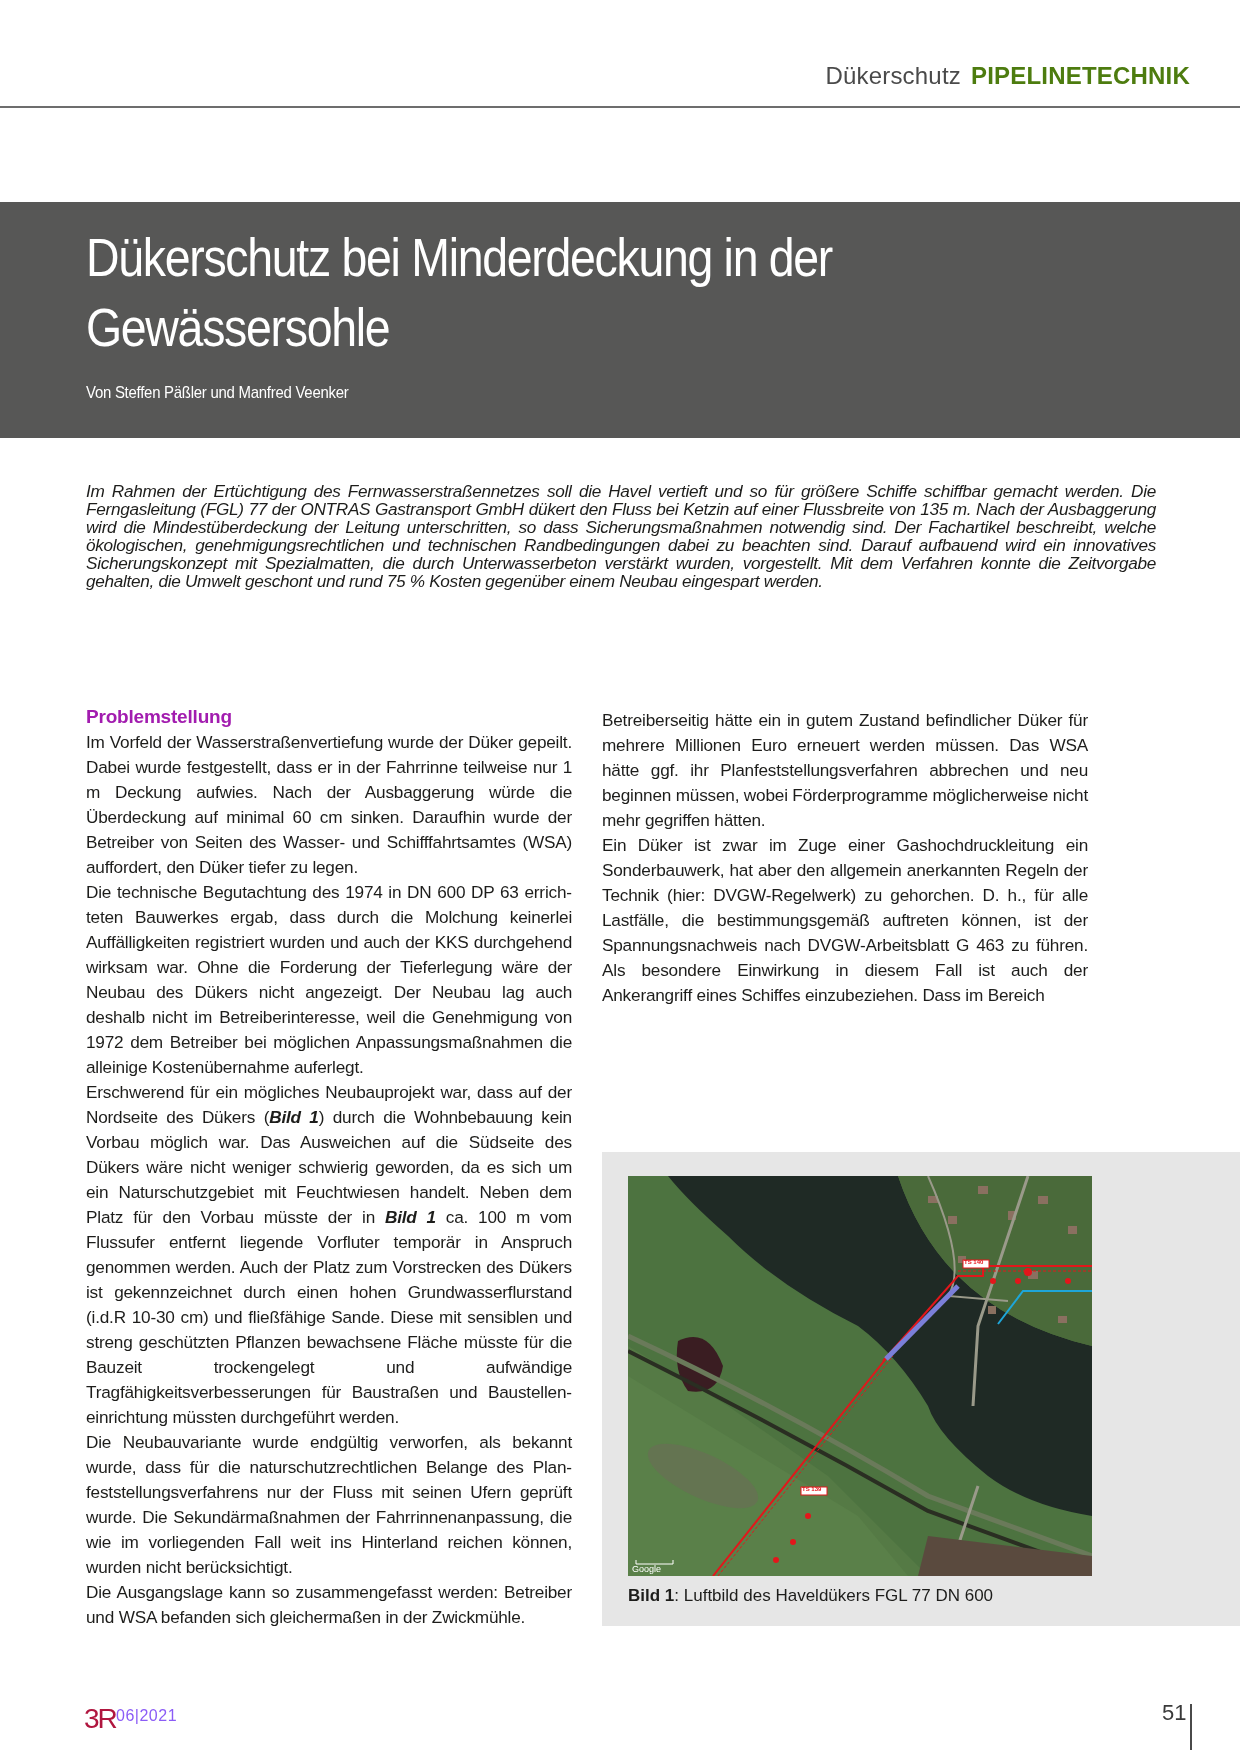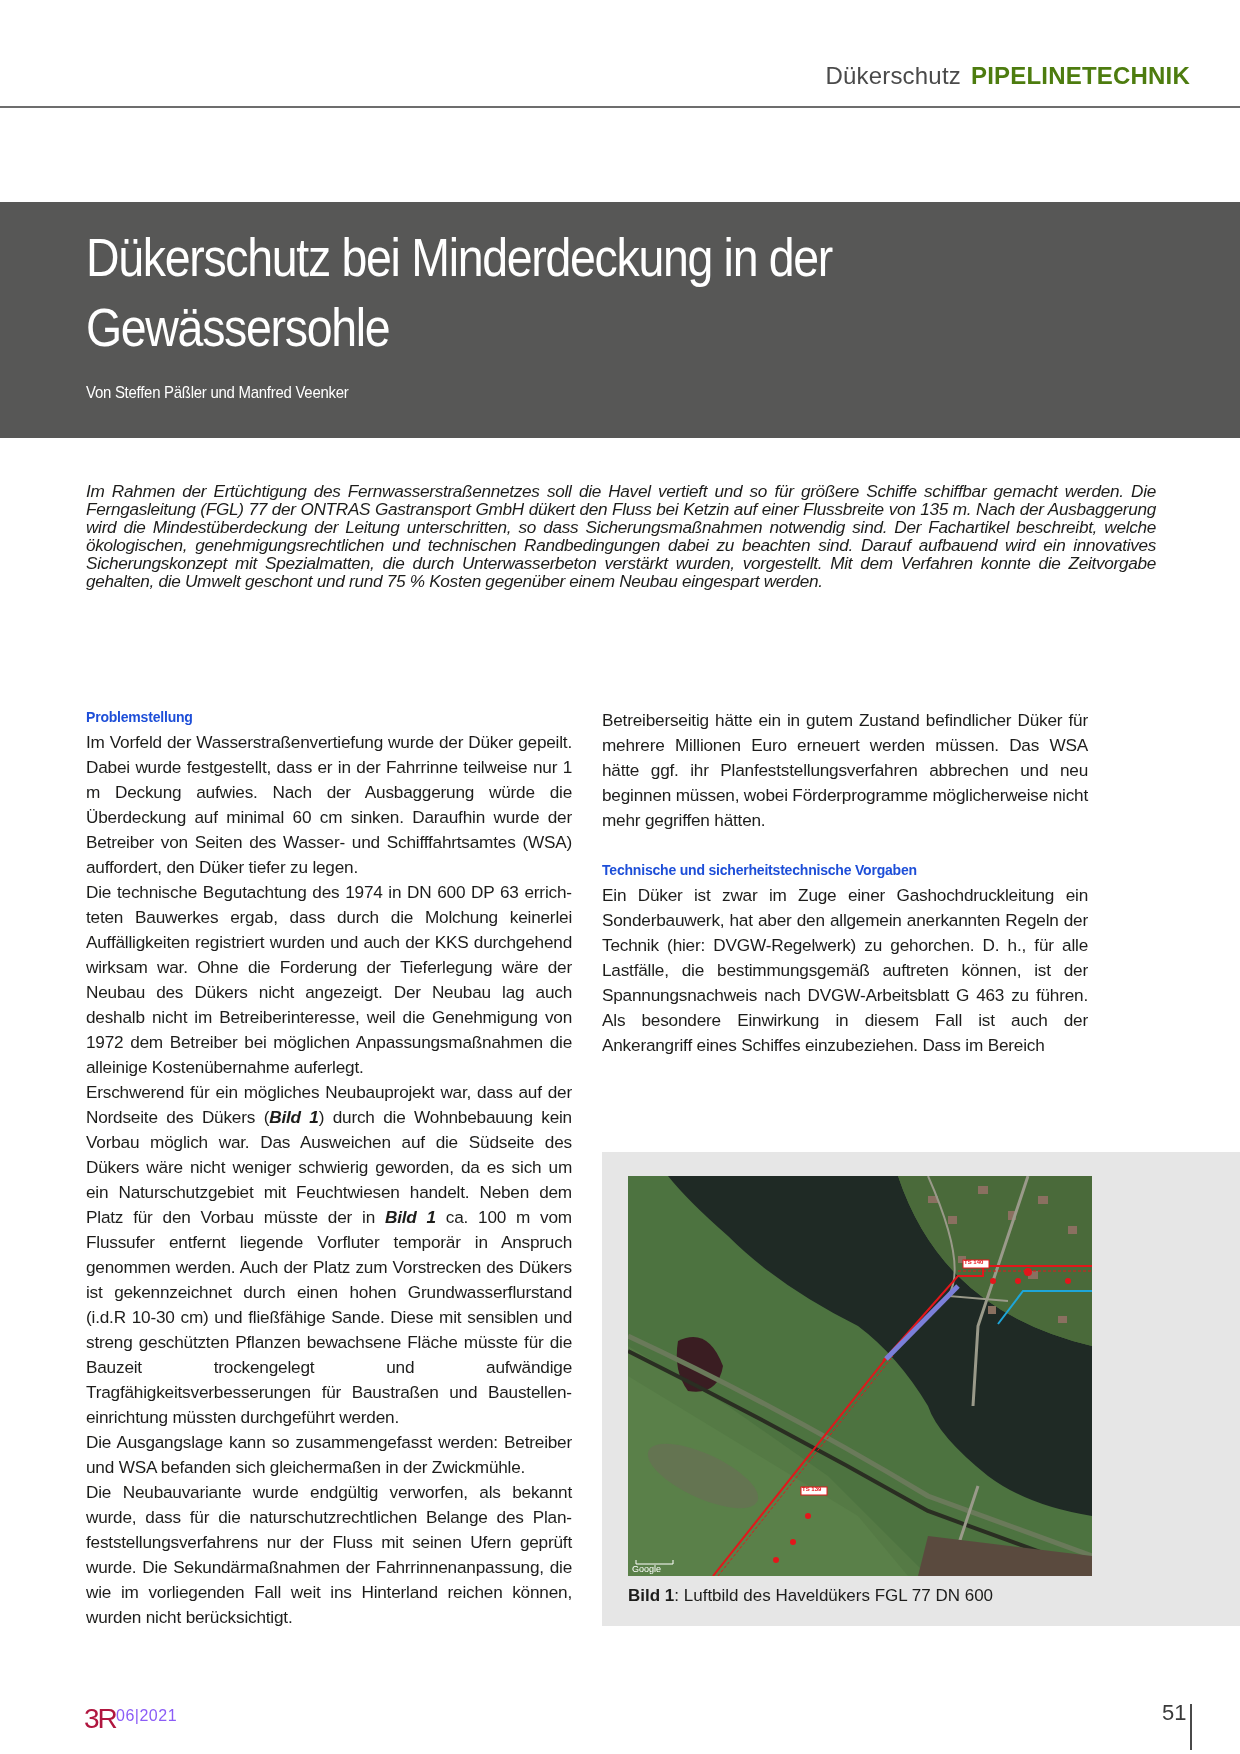--- a/index.html
+++ b/index.html
@@ -14,21 +14,21 @@
   .title { position:absolute; left:86px; top:222px; margin:0; color:#fff; font-weight:normal;
            font-size:54px; line-height:70px; width:1080px; letter-spacing:-1.5px; transform-origin:left top; transform:scaleX(0.86); }
   .byline { position:absolute; left:86px; top:383px; color:#fff; font-size:17px; letter-spacing:-0.3px; transform-origin:left top; transform:scaleX(0.88); }
 
   .abstract { position:absolute; left:86px; top:482px; width:1070px; font-style:italic; font-size:17.2px;
               line-height:18px; color:#1d1d1b; text-align:justify; letter-spacing:-0.3px; }
 
   .col { position:absolute; top:704px; width:486px; font-size:17.2px; line-height:25px; text-align:justify; letter-spacing:-0.2px; }
   .col-left { left:86px; }
   .col-right { left:602px; top:708px; }
-  .col h2 { margin:0; font-size:14px; line-height:26px; font-weight:bold; color:#1d4ed8; letter-spacing:-0.2px; }
+  .col h2 { margin:0; font-size:19px; line-height:26px; font-weight:bold; color:#a21caf; letter-spacing:-0.2px; }
   .col p { margin:0; }
   .col-right h2 { margin-top:24px; }
   .b { font-weight:bold; font-style:italic; }
 
   .figure-box { position:absolute; left:602px; top:1152px; width:638px; height:474px; background:#e6e6e6; }
   .map { position:absolute; left:26px; top:24px; width:464px; height:400px; overflow:hidden; background:#3d5a2e;text-align:right; }
   .caption { position:absolute; left:26px; top:434px; font-size:17px; color:#1d1d1b; }
   .caption .label { font-weight:bold; }
 
   .footer-logo { position:absolute; left:84px; top:1703px; font-weight:normal; font-size:28px; color:#b0163f; letter-spacing:-2px; }
@@ -51,27 +51,26 @@
 </h1>
 <div class="byline">Von Steffen Päßler und Manfred Veenker</div>
 
 <div class="abstract">Im Rahmen der Ertüchtigung des Fernwasserstraßennetzes soll die Havel vertieft und so für größere Schiffe schiffbar gemacht werden. Die Ferngasleitung (FGL) 77 der ONTRAS Gastransport GmbH dükert den Fluss bei Ketzin auf einer Flussbreite von 135 m. Nach der Ausbaggerung wird die Mindestüberdeckung der Leitung unterschritten, so dass Sicherungsmaßnahmen notwendig sind. Der Fachartikel beschreibt, welche ökologischen, genehmigungsrechtlichen und technischen Randbedingungen dabei zu beachten sind. Darauf aufbauend wird ein innovatives Sicherungskonzept mit Spezialmatten, die durch Unterwasserbeton verstärkt wurden, vorgestellt. Mit dem Verfahren konnte die Zeitvorgabe gehalten, die Umwelt geschont und rund 75 % Kosten gegenüber einem Neubau eingespart werden.</div>
 
 <div class="col col-left">
   <h2>Problemstellung</h2>
   <p>Im Vorfeld der Wasserstraßenvertiefung wurde der Düker gepeilt. Dabei wurde festgestellt, dass er in der Fahrrinne teilweise nur 1 m Deckung aufwies. Nach der Ausbaggerung würde die Überdeckung auf minimal 60 cm sinken. Daraufhin wurde der Betreiber von Seiten des Wasser- und Schifffahrts­amtes (WSA) auffordert, den Düker tiefer zu legen.</p>
   <p>Die technische Begutachtung des 1974 in DN 600 DP 63 errich­teten Bauwerkes ergab, dass durch die Molchung keinerlei Auffälligkeiten registriert wurden und auch der KKS durchge­hend wirksam war. Ohne die Forderung der Tieferlegung wäre der Neubau des Dükers nicht angezeigt. Der Neubau lag auch deshalb nicht im Betreiberinteresse, weil die Genehmigung von 1972 dem Betreiber bei möglichen Anpassungsmaßnahmen die alleinige Kostenübernahme auferlegt.</p>
   <p><span>Erschwerend für ein mögliches Neubauprojekt war, dass auf der Nordseite des Dükers (</span><span class="b">Bild 1</span><span>) durch die Wohnbebauung kein Vorbau möglich war. Das Ausweichen auf die Südseite des Dükers wäre nicht weniger schwierig geworden, da es sich um ein Naturschutzgebiet mit Feuchtwiesen handelt. Neben dem Platz für den Vorbau müsste der in </span><span class="b">Bild 1</span><span> ca. 100 m vom Flussufer entfernt liegende Vorfluter temporär in Anspruch genommen werden. Auch der Platz zum Vorstrecken des Dükers ist gekennzeichnet durch einen hohen Grund­wasserflurstand (i.d.R 10-30 cm) und fließfähige Sande. Diese mit sensiblen und streng geschützten Pflanzen bewachsene Fläche müsste für die Bauzeit trockengelegt und aufwändige Tragfähigkeitsverbesserungen für Baustraßen und Baustellen­einrichtung müssten durchgeführt werden.</span></p>
+  <p>Die Neubauvariante wurde endgültig verworfen, als bekannt wurde, dass für die naturschutzrechtlichen Belange des Plan­feststellungsverfahrens nur der Fluss mit seinen Ufern geprüft wurde. Die Sekundärmaßnahmen der Fahrrinnenanpassung, die wie im vorliegenden Fall weit ins Hinterland reichen kön­nen, wurden nicht berücksichtigt.</p>
   <p>Die Ausgangslage kann so zusammengefasst werden: Betrei­ber und WSA befanden sich gleichermaßen in der Zwickmühle.</p>
-  <p>Die Neubauvariante wurde endgültig verworfen, als bekannt wurde, dass für die naturschutzrechtlichen Belange des Plan­feststellungsverfahrens nur der Fluss mit seinen Ufern geprüft wurde. Die Sekundärmaßnahmen der Fahrrinnenanpassung, die wie im vorliegenden Fall weit ins Hinterland reichen kön­nen, wurden nicht berücksichtigt.</p>
 </div>
 
 <div class="col col-right">
   <p>Betreiberseitig hätte ein in gutem Zustand befindlicher Düker für mehrere Millionen Euro erneuert werden müssen. Das WSA hätte ggf. ihr Planfeststellungsverfahren abbrechen und neu beginnen müssen, wobei Förderprogramme möglicherweise nicht mehr gegriffen hätten.</p>
-  <h2>Technische und sicherheitstechnische Vorgaben</h2>
   <p>Ein Düker ist zwar im Zuge einer Gashochdruckleitung ein Sonderbauwerk, hat aber den allgemein anerkannten Regeln der Technik (hier: DVGW-Regelwerk) zu gehorchen. D. h., für alle Lastfälle, die bestimmungsgemäß auftreten können, ist der Spannungsnachweis nach DVGW-Arbeitsblatt G 463 zu führen. Als besondere Einwirkung in diesem Fall ist auch der Ankerangriff eines Schiffes einzubeziehen. Dass im Bereich</p>
 </div>
 
 <div class="figure-box">
   <div class="map">
     <svg width="464" height="400" viewBox="0 0 464 400">
       <rect width="464" height="400" fill="#4d7340"></rect>
 
       <polygon points="0,170 0,400 300,400 200,300 100,230" fill="#557a45"></polygon>
       <polygon points="0,200 230,340 280,400 0,400" fill="#5a8049"></polygon>

